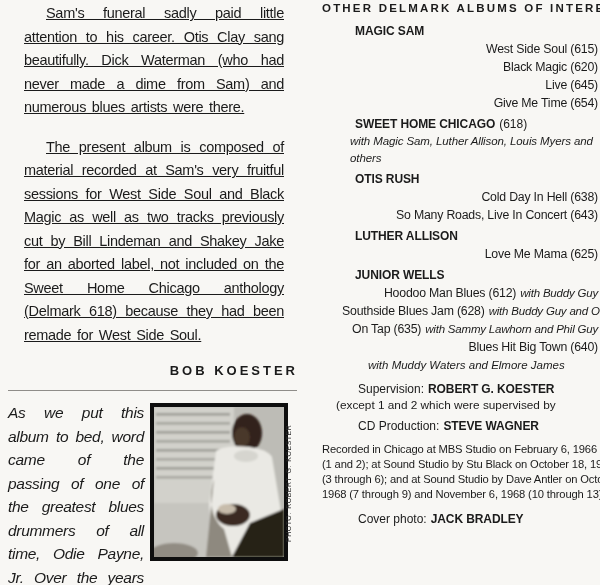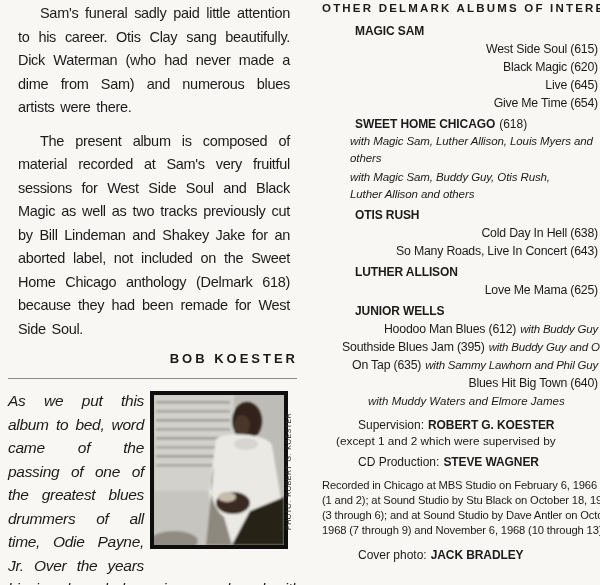--- a/index.html
+++ b/index.html
@@ -8,21 +8,21 @@
     width:600px;height:585px;
     background:#f8f7f4;
     color:#1b1b1b;
     font-family:"Liberation Sans","DejaVu Sans",sans-serif;
     overflow:hidden;
   }
   
   .left-col{position:absolute;left:8px;top:0;width:292px;}
   .para{
     font-size:14.5px;line-height:23.5px;letter-spacing:-0.3px;
-    text-align:justify;text-indent:22px;margin:10px;word-spacing:2px;
+    text-align:justify;text-indent:22px;margin:16px;word-spacing:2px;text-decoration:underline;
   }
   .para.first{margin-top:2px;}
   .signature{
     text-align:right;font-weight:bold;font-size:13px;
     letter-spacing:3px;margin:3px 2px 0 0;
   }
   .rule{border:none;border-top:1px solid #8f8d89;margin:12px 0 10px 0;width:99%;}
   .dedication{
     font-style:italic;font-size:15.5px;line-height:23.5px;letter-spacing:-0.3px;
     text-align:justify;margin:0;word-spacing:1px;
@@ -137,39 +137,37 @@
     </div>
 
     <div class="artist">
       <div class="artist-name-line">
         <span class="artist-name">SWEET HOME CHICAGO</span><span class="artist-number">(618)</span>
       </div>
       <div class="personnel">with Magic Sam, Luther Allison, Louis Myers and others</div>
     </div>
 
     <div class="artist">
-      <div class="personnel">with Magic Sam, Buddy Guy, Otis Rush,
-Luther Allison and others</div>
     </div>
 
     <div class="artist">
       <div class="artist-name-line"><span class="artist-name">OTIS RUSH</span></div>
       <div class="album">Cold Day In Hell (638)</div>
       <div class="album">So Many Roads, Live In Concert (643)</div>
     </div>
 
     <div class="artist">
       <div class="artist-name-line"><span class="artist-name">LUTHER ALLISON</span></div>
       <div class="album">Love Me Mama (625)</div>
     </div>
 
     <div class="artist">
       <div class="artist-name-line"><span class="artist-name">JUNIOR WELLS</span></div>
       <div class="album"><span>Hoodoo Man Blues (612)</span><span class="with">with Buddy Guy</span></div>
-      <div class="album"><span>Southside Blues Jam (395)</span><span class="with">with Buddy Guy and Otis Spann</span></div>
+      <div class="album"><span>Southside Blues Jam (628)</span><span class="with">with Buddy Guy and Otis Spann</span></div>
       <div class="album"><span>On Tap (635)</span><span class="with">with Sammy Lawhorn and Phil Guy</span></div>
       <div class="album">Blues Hit Big Town (640)</div>
       <div class="with-below">with Muddy Waters and Elmore James</div>
     </div>
 
     <div class="credits">
       <div class="cred-line">
         <span class="cred-label">Supervision:</span><span class="cred-name">ROBERT G. KOESTER</span>
       </div>
       <div class="sup-note">(except 1 and 2 which were supervised by</div>

